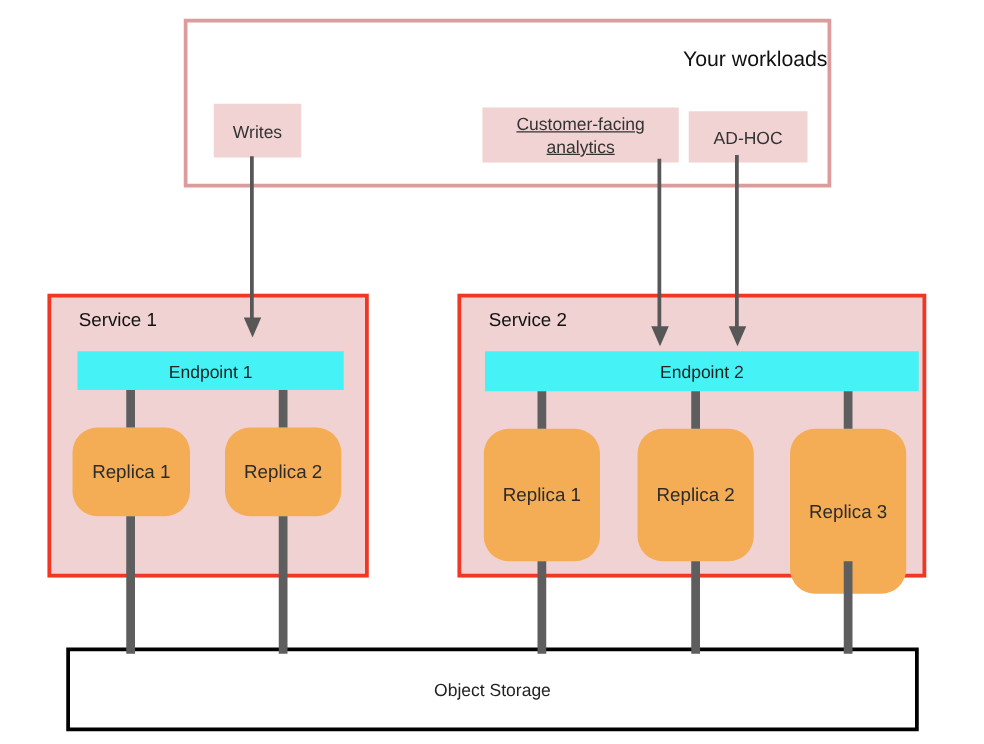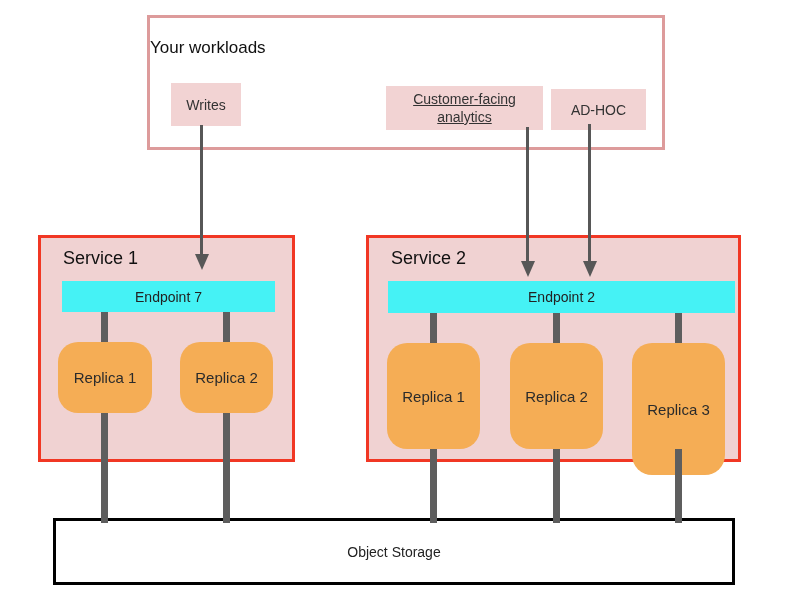--- a/index.html
+++ b/index.html
@@ -8,40 +8,40 @@
     font-family:"Liberation Sans", sans-serif; overflow:hidden;
   }
   .box { position:absolute; box-sizing:border-box; }
 
   
   .workloads {
     left:147px; top:15px; width:518px; height:135px;
     border:3px solid var(--workloads-border); background:#ffffff;
   }
   .workloads-title {
-    position:absolute; left:0; top:20px; width:100%; text-align:left;
+    position:absolute; left:0; top:20px; width:100%; text-align:right;
     font-size:17px; color:#111111;
   }
   .wl-item {
     position:absolute; background:var(--pink-fill);
     display:flex; align-items:center; justify-content:center; text-align:center;
     font-size:14px; line-height:18px; color:#333333; box-sizing:border-box;
   }
   .wl-writes    { left:21px;  top:65px; width:70px;  height:43px; }
   .wl-analytics { left:236px; top:68px; width:157px; height:44px;text-decoration:underline; }
   .wl-adhoc     { left:401px; top:71px; width:95px;  height:41px; }
 
   
   .service {
     border:3px solid var(--service-border); background:var(--service-fill);
   }
   .service-1 { left:38px;  top:235px; width:257px; height:227px; }
   .service-2 { left:366px; top:235px; width:375px; height:227px; }
   .service-title {
-    position:absolute; left:22px; top:10px; font-size:18px; color:#111111;
+    position:absolute; left:22px; top:10px; font-size:15px; color:#111111;
   }
   .endpoint {
     position:absolute; background:var(--endpoint-fill);
     display:flex; align-items:center; justify-content:center;
     font-size:14px; color:#222222;
   }
   .service-1 .endpoint { left:21px; top:43px; width:213px; height:31px; }
   .service-2 .endpoint { left:19px; top:43px; width:347px; height:32px; }
   .replica {
     position:absolute; background:var(--replica-fill);
@@ -96,21 +96,21 @@
 
   <div class="box workloads">
     <div class="workloads-title">Your workloads</div>
     <div class="wl-item wl-writes">Writes</div>
     <div class="wl-item wl-analytics">Customer-facing analytics</div>
     <div class="wl-item wl-adhoc">AD-HOC</div>
   </div>
 
   <div class="box service service-1">
     <div class="service-title">Service 1</div>
-    <div class="endpoint">Endpoint 7</div>
+    <div class="endpoint">Endpoint 1</div>
     <div class="replica s1-r1">Replica 1</div>
     <div class="replica s1-r2">Replica 2</div>
   </div>
 
   <div class="box service service-2">
     <div class="service-title">Service 2</div>
     <div class="endpoint">Endpoint 2</div>
     <div class="replica s2-r1">Replica 1</div>
     <div class="replica s2-r2">Replica 2</div>
     <div class="replica s2-r3">Replica 3</div>

